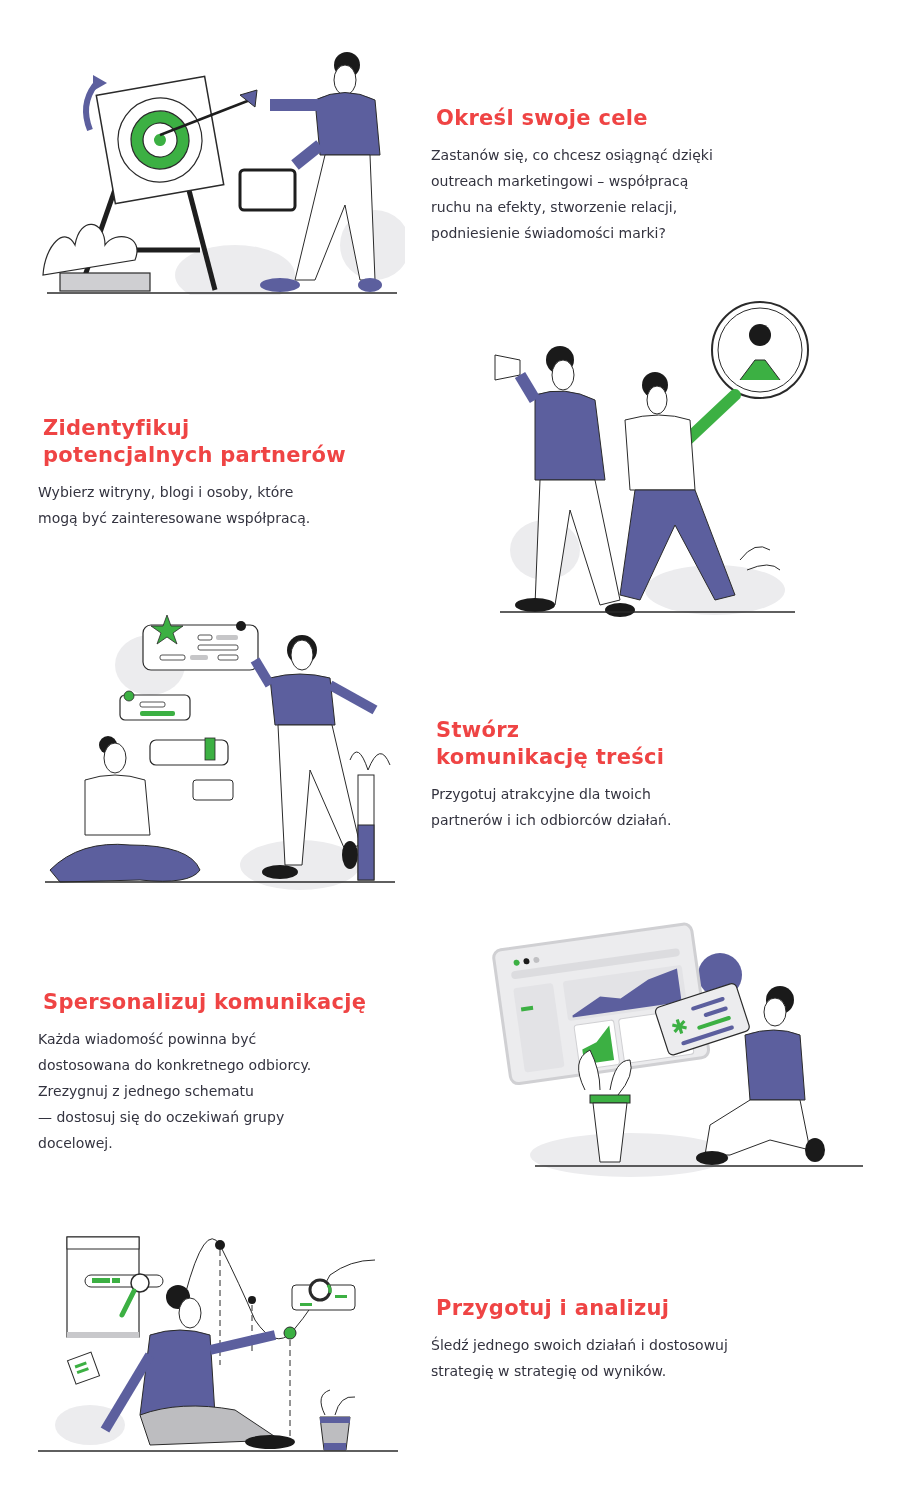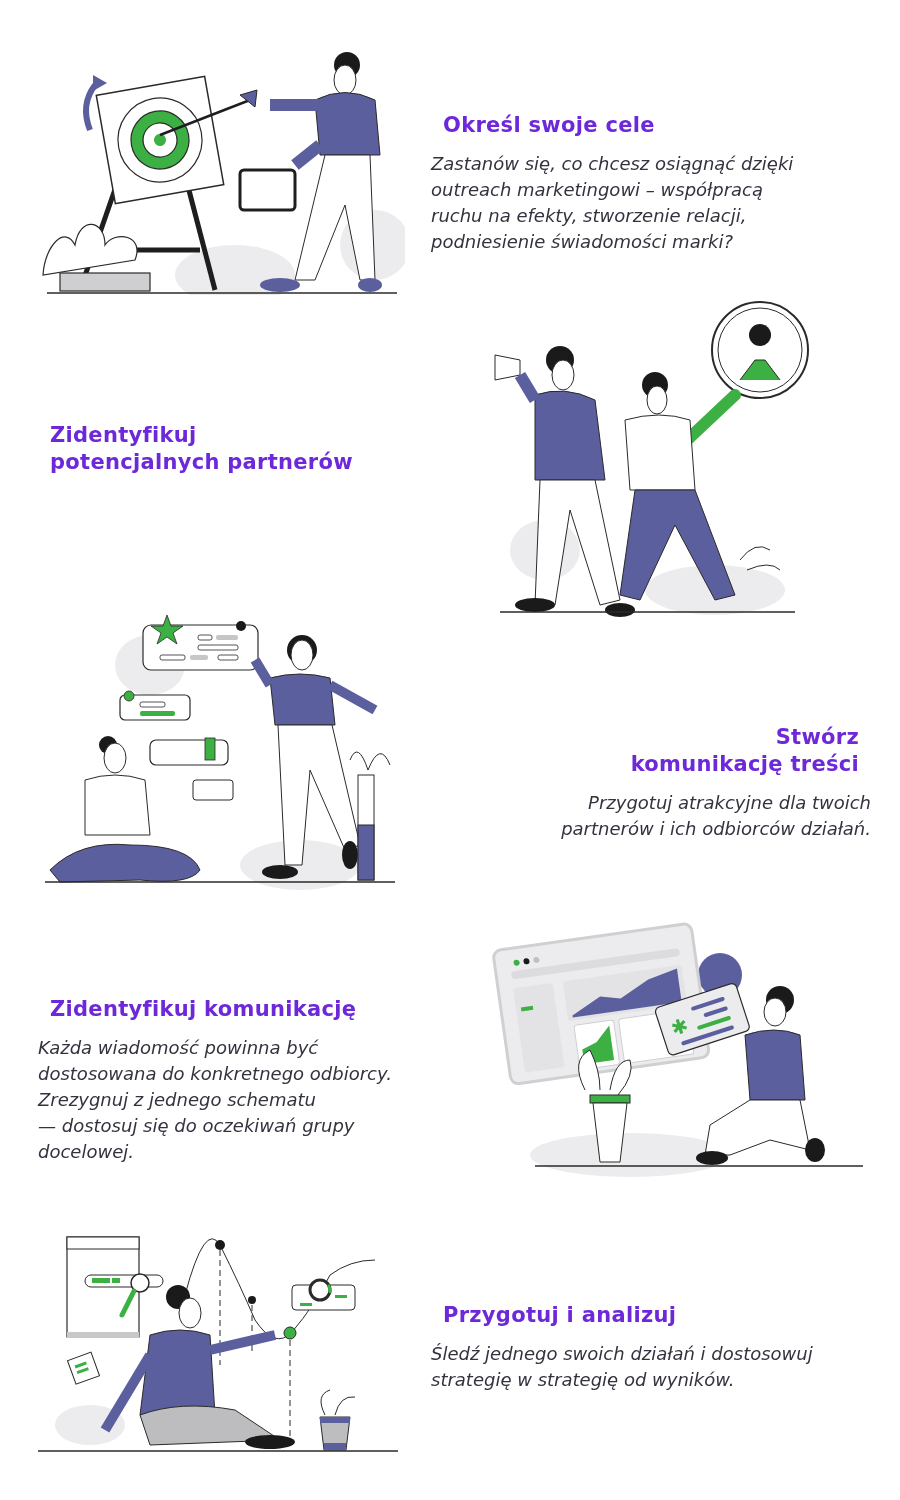--- a/index.html
+++ b/index.html
@@ -1,23 +1,23 @@
 <!DOCTYPE html>
 <html><head>
 <meta charset="utf-8">
 <style>
   html, body { margin:0; padding:0; background:#ffffff; }
   body { width:900px; height:1500px; position:relative; overflow:hidden;
          font-family:"DejaVu Sans", sans-serif; color:#2f2f3b; }
   .section { position:absolute; left:0; width:900px; }
   .text { position:absolute; }
-  .title { margin:12px; font-family:"DejaVu Sans", sans-serif; font-weight:bold;
-           color:#6d28d9; font-size:21px; line-height:27px; letter-spacing:0.3px; }
-  .body { margin:10px 0 0 0; font-size:18px; line-height:26px; color:#33333f;
-          font-family:"DejaVu Sans", sans-serif; font-weight:normal;font-style:italic; }
+  .title { margin:5px; font-family:"DejaVu Sans", sans-serif; font-weight:bold;
+           color:#ef4444; font-size:21px; line-height:27px; letter-spacing:0.3px; }
+  .body { margin:10px 0 0 0; font-size:14px; line-height:26px; color:#33333f;
+          font-family:"DejaVu Sans", sans-serif; font-weight:normal; }
   .illus { position:absolute; }
   svg { display:block; }
 </style>
 </head>
 <body>
 
 <div class="section" style="top:0;height:300px;">
   <div class="illus" style="left:35px;top:45px;">
     <svg width="370" height="250" viewBox="0 0 370 250">
       <ellipse cx="340" cy="200" rx="35" ry="35" fill="#ececee"></ellipse>
@@ -60,20 +60,24 @@
     </p>
   </div>
 </div>
 
 <div class="section" style="top:300px;height:320px;">
   <div class="text" style="left:38px;top:110px;width:440px;">
     <h2 class="title">
       <span>Zidentyfikuj</span><br>
       <span>potencjalnych partnerów</span>
     </h2>
+    <p class="body">
+      <span>Wybierz witryny, blogi i osoby, które</span><br>
+      <span>mogą być zainteresowane współpracą.</span>
+    </p>
   </div>
   <div class="illus" style="left:485px;top:0;">
     <svg width="330" height="320" viewBox="0 0 330 320">
       <ellipse cx="230" cy="290" rx="70" ry="25" fill="#ececee"></ellipse>
       <ellipse cx="60" cy="250" rx="35" ry="30" fill="#ececee"></ellipse>
       <circle cx="275" cy="50" r="48" fill="#fff" stroke="#2a2a2a" stroke-width="2"></circle>
       <circle cx="275" cy="50" r="42" fill="#fff" stroke="#2a2a2a" stroke-width="1"></circle>
       <path d="M255 80 L270 60 L280 60 L295 80" fill="#3cb043" stroke="#2a2a2a"></path>
       <circle cx="275" cy="35" r="11" fill="#1a1a1a"></circle>
       <line x1="250" y1="95" x2="165" y2="175" stroke="#3cb043" stroke-width="12" stroke-linecap="round"></line>
@@ -127,35 +131,35 @@
       <path d="M230 75 L215 50" stroke="#5c5f9e" stroke-width="10"></path>
       <path d="M238 115 L292 115 L320 235 L305 240 L270 160 L262 255 L245 255 Z" fill="#fff" stroke="#2a2a2a"></path>
       <ellipse cx="240" cy="262" rx="18" ry="7" fill="#1a1a1a"></ellipse>
       <ellipse cx="310" cy="245" rx="8" ry="14" fill="#1a1a1a"></ellipse>
       <rect x="318" y="165" width="16" height="105" fill="#fff" stroke="#2a2a2a"></rect>
       <rect x="318" y="215" width="16" height="55" fill="#5c5f9e" stroke="#2a2a2a"></rect>
       <path d="M310 150 Q318 130 328 160 Q340 130 350 155" stroke="#2a2a2a" fill="#fff"></path>
       <line x1="5" y1="272" x2="355" y2="272" stroke="#2a2a2a" stroke-width="1.5"></line>
     </svg>
   </div>
-  <div class="text" style="left:431px;top:102px;width:440px;text-align:right;">
+  <div class="text" style="left:431px;top:102px;width:440px;">
     <h2 class="title">
       <span>Stwórz</span><br>
       <span>komunikację treści</span>
     </h2>
     <p class="body">
       <span>Przygotuj atrakcyjne dla twoich</span><br>
       <span>partnerów i ich odbiorców działań.</span>
     </p>
   </div>
 </div>
 
 <div class="section" style="top:900px;height:300px;">
   <div class="text" style="left:38px;top:84px;width:450px;">
-    <h2 class="title">Zidentyfikuj komunikację</h2>
+    <h2 class="title">Spersonalizuj komunikację</h2>
     <p class="body">
       <span>Każda wiadomość powinna być</span><br>
       <span>dostosowana do konkretnego odbiorcy.</span><br>
       <span>Zrezygnuj z jednego schematu</span><br>
       <span>— dostosuj się do oczekiwań grupy</span><br>
       <span>docelowej.</span>
     </p>
   </div>
   <div class="illus" style="left:490px;top:0;">
     <svg width="380" height="280" viewBox="0 0 380 280">

